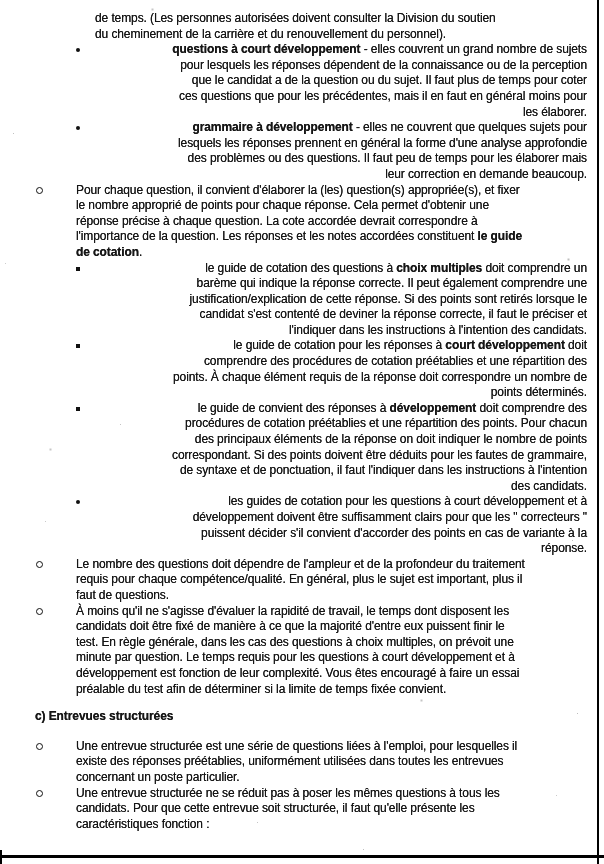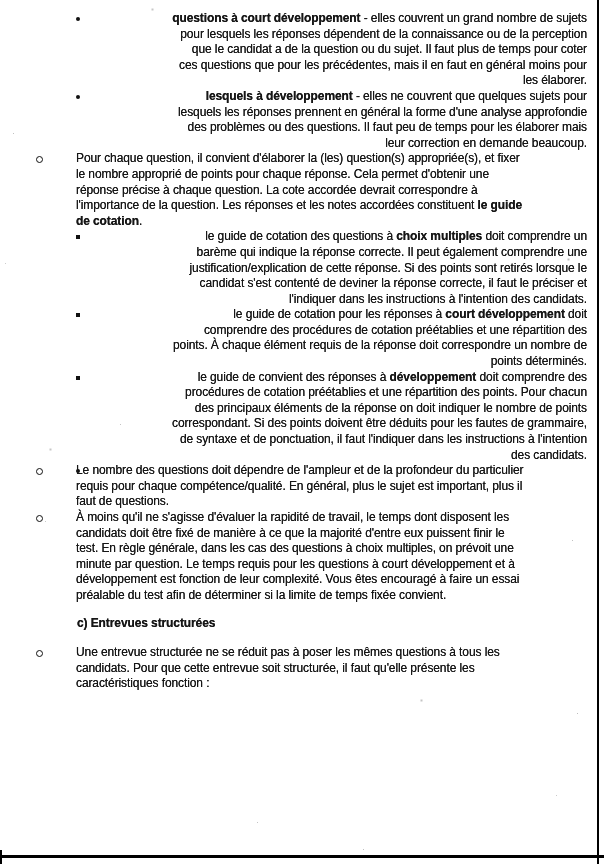--- a/index.html
+++ b/index.html
@@ -31,21 +31,21 @@
     text-shadow: 0 0 0.4px rgba(0,0,0,0.85);
   }
   .row.cont .text { margin-left: 95px; width: 492px; }
   .row.l2   .text { margin-left: 95px; width: 492px; text-align: right; }
   .row.l1   .text { margin-left: 76px; width: 548px; }
   .row.heading .text {
     margin-left: 35px;
     width: 548px;
     font-weight: bold;
   }
-  .row.heading { margin-top: 12px; margin-bottom: 14px; padding-left: 42px; }
+  .row.heading { margin-top: 12px; margin-bottom: 14px; }
   .bullet { position: absolute; display: block; }
   .row.l1 .bullet.circle {
     left: 36px; top: 4.5px;
     width: 7px; height: 7px;
     box-sizing: border-box;
     border: 1.5px solid #111;
     border-radius: 50%;
   }
   .row.l2 .bullet.dot {
     left: 76px; top: 6px;
@@ -98,31 +98,36 @@
       257px 822px 0 0 #949494,
       363px 849px 0 0 #8f8f8f;
   }
   b { font-weight: bold; }
 </style>
 </head>
 <body>
 
 <div class="page">
   <div class="content">
+      <div class="row cont">
+
+    <div class="text"><span>de temps. (Les personnes autorisées doivent consulter la Division du soutien
+du cheminement de la carrière et du renouvellement du personnel).</span></div>
+  </div>
       <div class="row l2">
     <span class="bullet dot"></span>
     <div class="text"><b>questions à court développement</b><span> - elles couvrent un grand nombre de sujets
 pour lesquels les réponses dépendent de la connaissance ou de la perception
 que le candidat a de la question ou du sujet. Il faut plus de temps pour coter
 ces questions que pour les précédentes, mais il en faut en général moins pour
 les élaborer.</span></div>
   </div>
       <div class="row l2">
     <span class="bullet dot"></span>
-    <div class="text"><b>lesquels à développement</b><span> - elles ne couvrent que quelques sujets pour
+    <div class="text"><b>grammaire à développement</b><span> - elles ne couvrent que quelques sujets pour
 lesquels les réponses prennent en général la forme d'une analyse approfondie
 des problèmes ou des questions. Il faut peu de temps pour les élaborer mais
 leur correction en demande beaucoup.</span></div>
   </div>
       <div class="row l1">
     <span class="bullet circle"></span>
     <div class="text"><span>Pour chaque question, il convient d'élaborer la (les) question(s) appropriée(s), et fixer
 le nombre approprié de points pour chaque réponse. Cela permet d'obtenir une
 réponse précise à chaque question. La cote accordée devrait correspondre à
 l'importance de la question. Les réponses et les notes accordées constituent </span><b>le guide
@@ -147,42 +152,52 @@
     <span class="bullet square"></span>
     <div class="text"><span>le guide de convient des réponses à </span><b>développement</b><span> doit comprendre des
 procédures de cotation préétablies et une répartition des points. Pour chacun
 des principaux éléments de la réponse on doit indiquer le nombre de points
 correspondant. Si des points doivent être déduits pour les fautes de grammaire,
 de syntaxe et de ponctuation, il faut l'indiquer dans les instructions à l'intention
 des candidats.</span></div>
   </div>
       <div class="row l2">
     <span class="bullet dot"></span>
-  </div>
-      <div class="row l1">
-    <span class="bullet circle"></span>
-    <div class="text"><span>Le nombre des questions doit dépendre de l'ampleur et de la profondeur du particulier
+    <div class="text"><span>les guides de cotation pour les questions à court développement et à
+développement doivent être suffisamment clairs pour que les " correcteurs "
+puissent décider s'il convient d'accorder des points en cas de variante à la
+réponse.</span></div>
+  </div>
+      <div class="row l1">
+    <span class="bullet circle"></span>
+    <div class="text"><span>Le nombre des questions doit dépendre de l'ampleur et de la profondeur du traitement
 requis pour chaque compétence/qualité. En général, plus le sujet est important, plus il
 faut de questions.</span></div>
   </div>
       <div class="row l1">
     <span class="bullet circle"></span>
     <div class="text"><span>À moins qu'il ne s'agisse d'évaluer la rapidité de travail, le temps dont disposent les
 candidats doit être fixé de manière à ce que la majorité d'entre eux puissent finir le
 test. En règle générale, dans les cas des questions à choix multiples, on prévoit une
 minute par question. Le temps requis pour les questions à court développement et à
 développement est fonction de leur complexité. Vous êtes encouragé à faire un essai
 préalable du test afin de déterminer si la limite de temps fixée convient.</span></div>
   </div>
       <div class="row heading">
 
     <div class="text"><b>c) Entrevues structurées</b></div>
   </div>
       <div class="row l1">
     <span class="bullet circle"></span>
+    <div class="text"><span>Une entrevue structurée est une série de questions liées à l'emploi, pour lesquelles il
+existe des réponses préétablies, uniformément utilisées dans toutes les entrevues
+concernant un poste particulier.</span></div>
+  </div>
+      <div class="row l1">
+    <span class="bullet circle"></span>
     <div class="text"><span>Une entrevue structurée ne se réduit pas à poser les mêmes questions à tous les
 candidats. Pour que cette entrevue soit structurée, il faut qu'elle présente les
 caractéristiques fonction :</span></div>
   </div>
     </div>
   <div class="noise"></div>
   <div class="border-right"></div>
   <div class="border-bottom"></div>
   <div class="corner-left"></div>
 </div>

